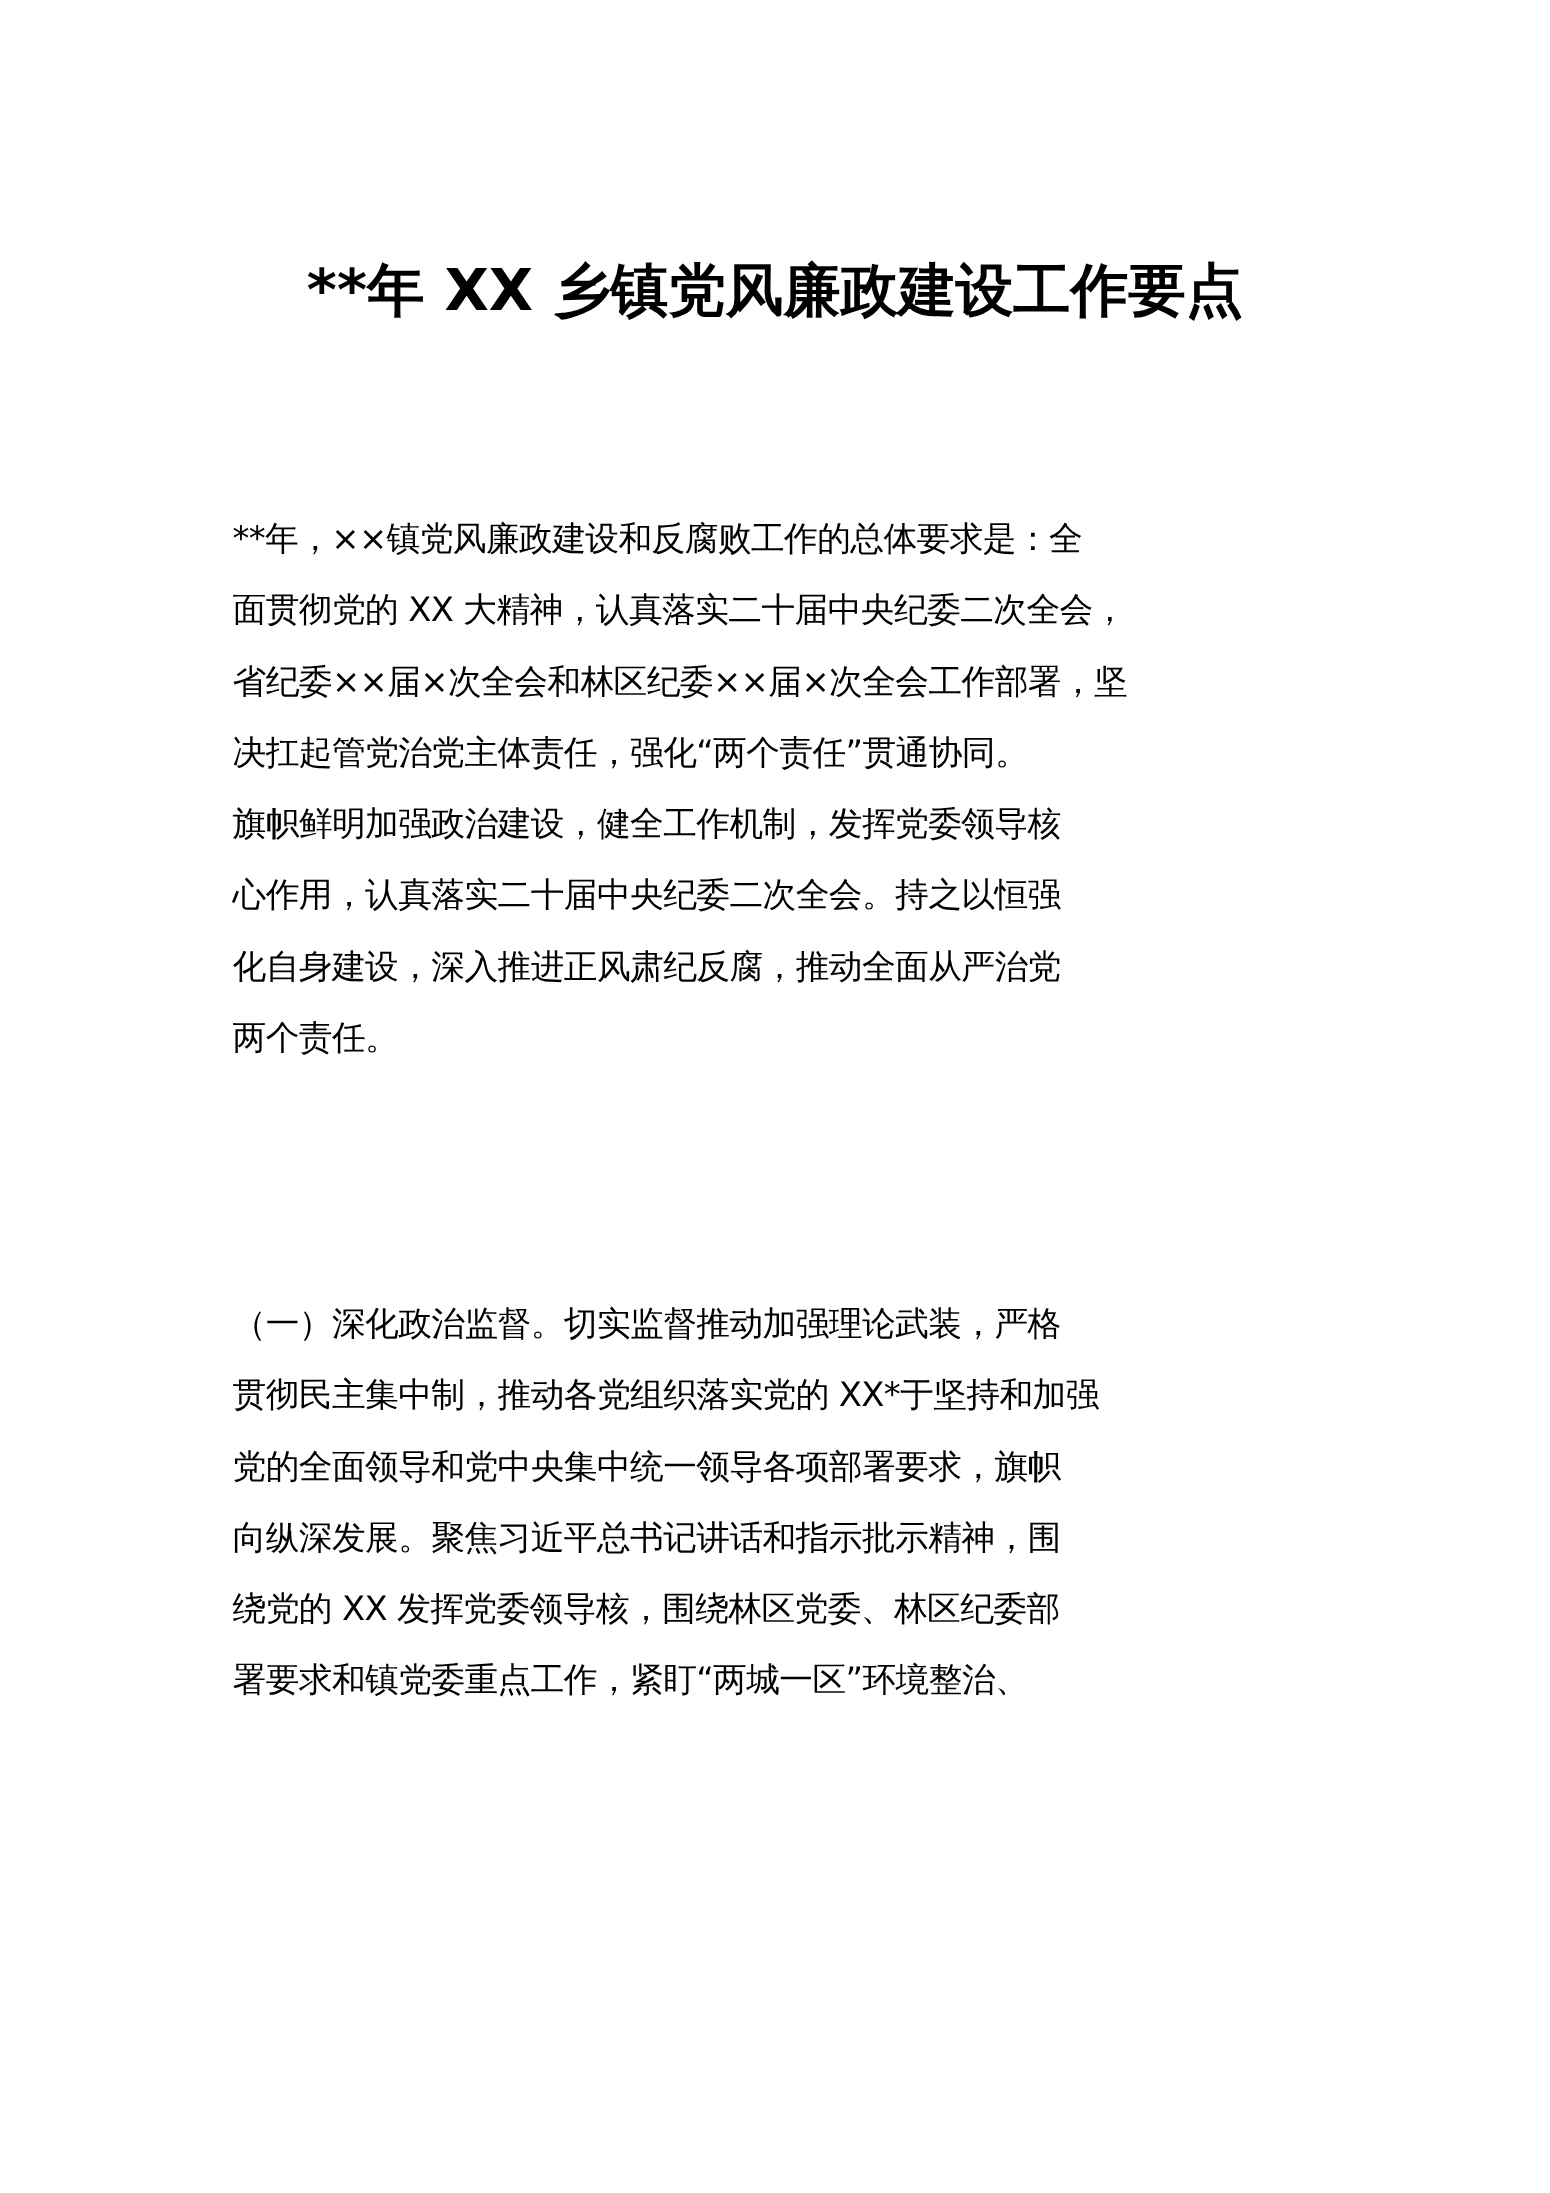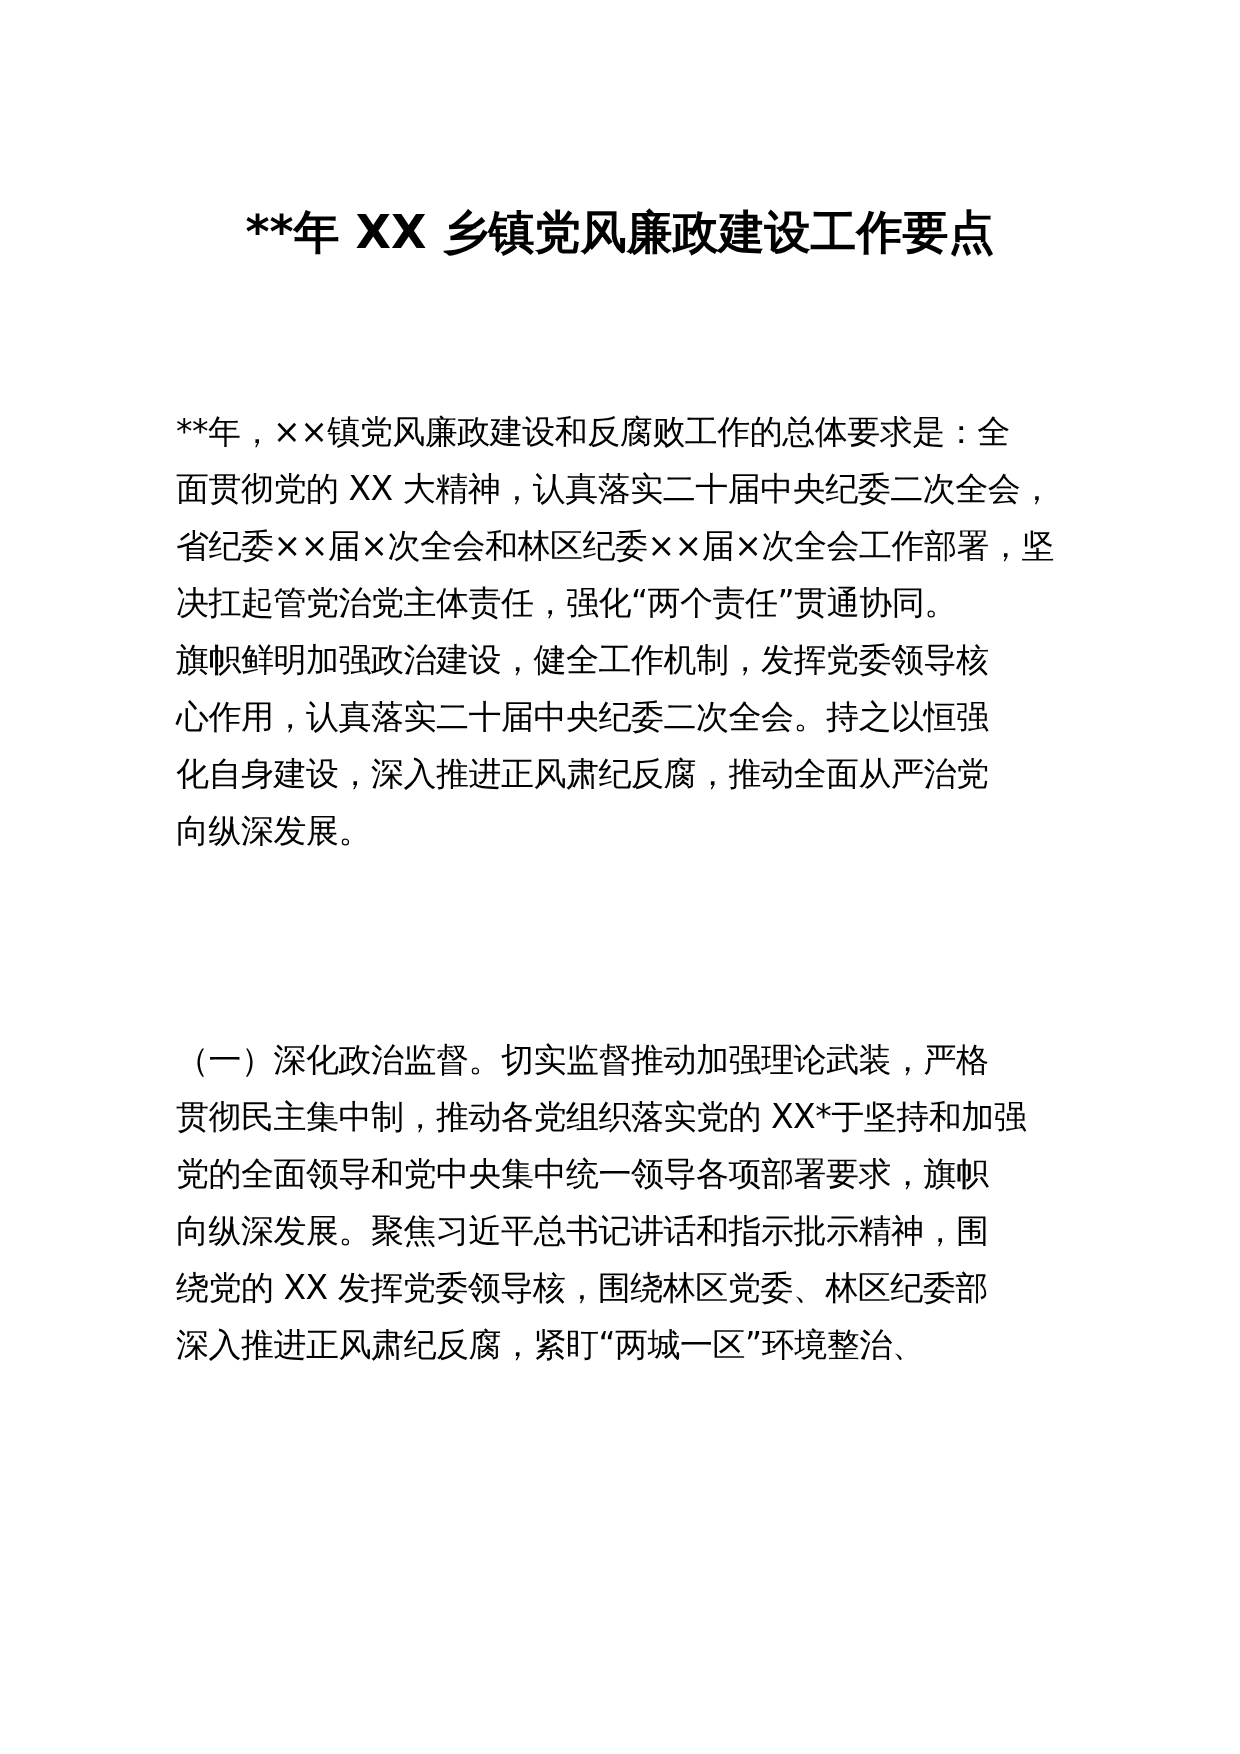--- a/index.html
+++ b/index.html
@@ -28,48 +28,48 @@
       width: 1240px;
       top: 200px;
       text-align: center;
       font-size: 46px;
       font-weight: bold;
       line-height: 64px;
       letter-spacing: 0px;
     }
     .line {
       position: absolute;
-      left: 176px;
-      font-size: 33px;
+      left: 186px;
+      font-size: 27px;
       line-height: 40px;
       white-space: nowrap;
       letter-spacing: -0.5px;
     }
   </style>
 </head>
 <body>
 
 <div class="page">
 
   <div class="title">**年 XX 乡镇党风廉政建设工作要点</div>
 
   <div>
     <div class="line" style="top:412px">**年，××镇党风廉政建设和反腐败工作的总体要求是：全</div>
     <div class="line" style="top:469px">面贯彻党的 XX 大精神，认真落实二十届中央纪委二次全会，</div>
     <div class="line" style="top:526px">省纪委××届×次全会和林区纪委××届×次全会工作部署，坚</div>
     <div class="line" style="top:583px">决扛起管党治党主体责任，强化“两个责任”贯通协同。</div>
     <div class="line" style="top:640px">旗帜鲜明加强政治建设，健全工作机制，发挥党委领导核</div>
     <div class="line" style="top:697px">心作用，认真落实二十届中央纪委二次全会。持之以恒强</div>
     <div class="line" style="top:754px">化自身建设，深入推进正风肃纪反腐，推动全面从严治党</div>
-    <div class="line" style="top:811px">向纵深发展。</div>
+    <div class="line" style="top:811px">两个责任。</div>
   </div>
 
 
   <div>
     <div class="line" style="top:1040px">（一）深化政治监督。切实监督推动加强理论武装，严格</div>
     <div class="line" style="top:1097px">贯彻民主集中制，推动各党组织落实党的 XX*于坚持和加强</div>
     <div class="line" style="top:1154px">党的全面领导和党中央集中统一领导各项部署要求，旗帜</div>
     <div class="line" style="top:1211px">向纵深发展。聚焦习近平总书记讲话和指示批示精神，围</div>
     <div class="line" style="top:1268px">绕党的 XX 发挥党委领导核，围绕林区党委、林区纪委部</div>
-    <div class="line" style="top:1325px">深入推进正风肃纪反腐，紧盯“两城一区”环境整治、</div>
+    <div class="line" style="top:1325px">署要求和镇党委重点工作，紧盯“两城一区”环境整治、</div>
   </div>
 
 </div>
 
 </body></html>

